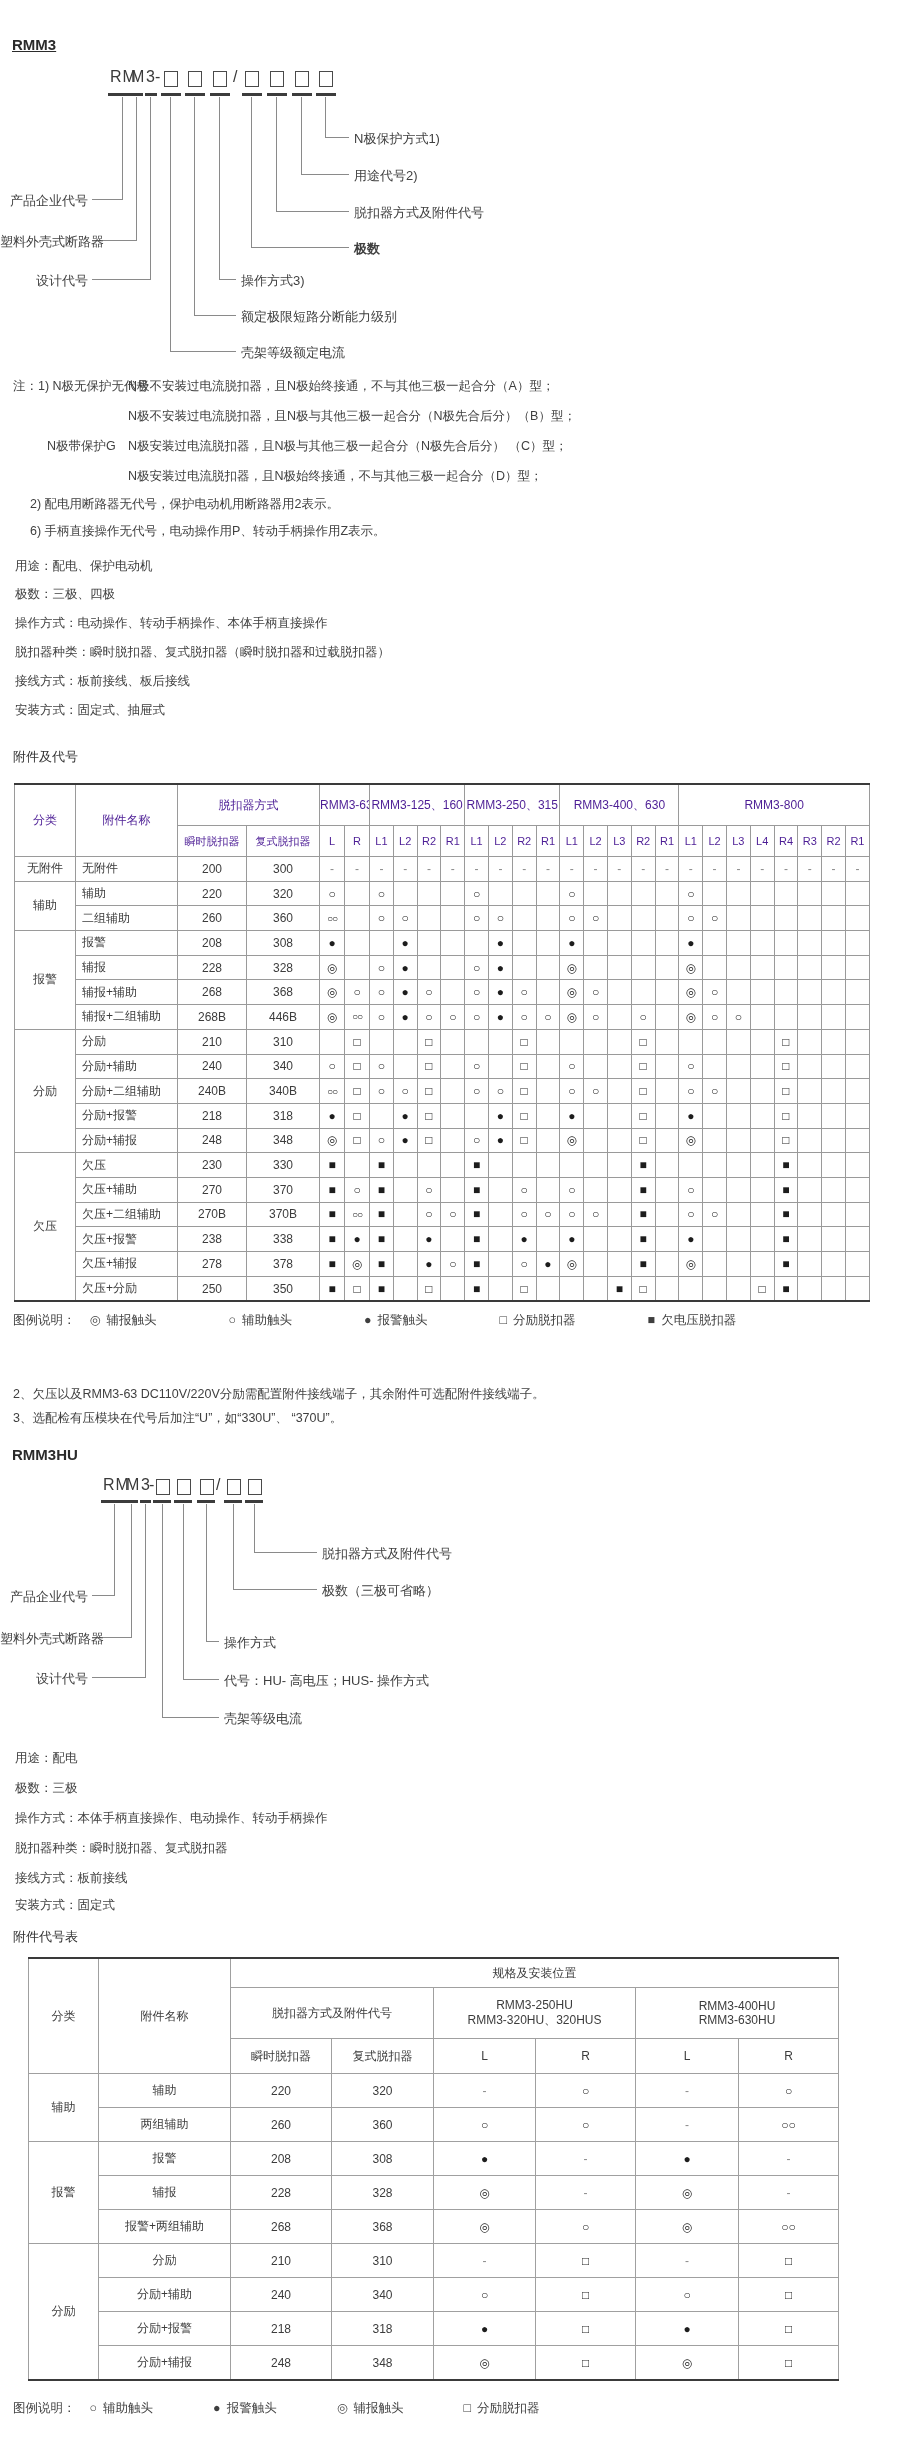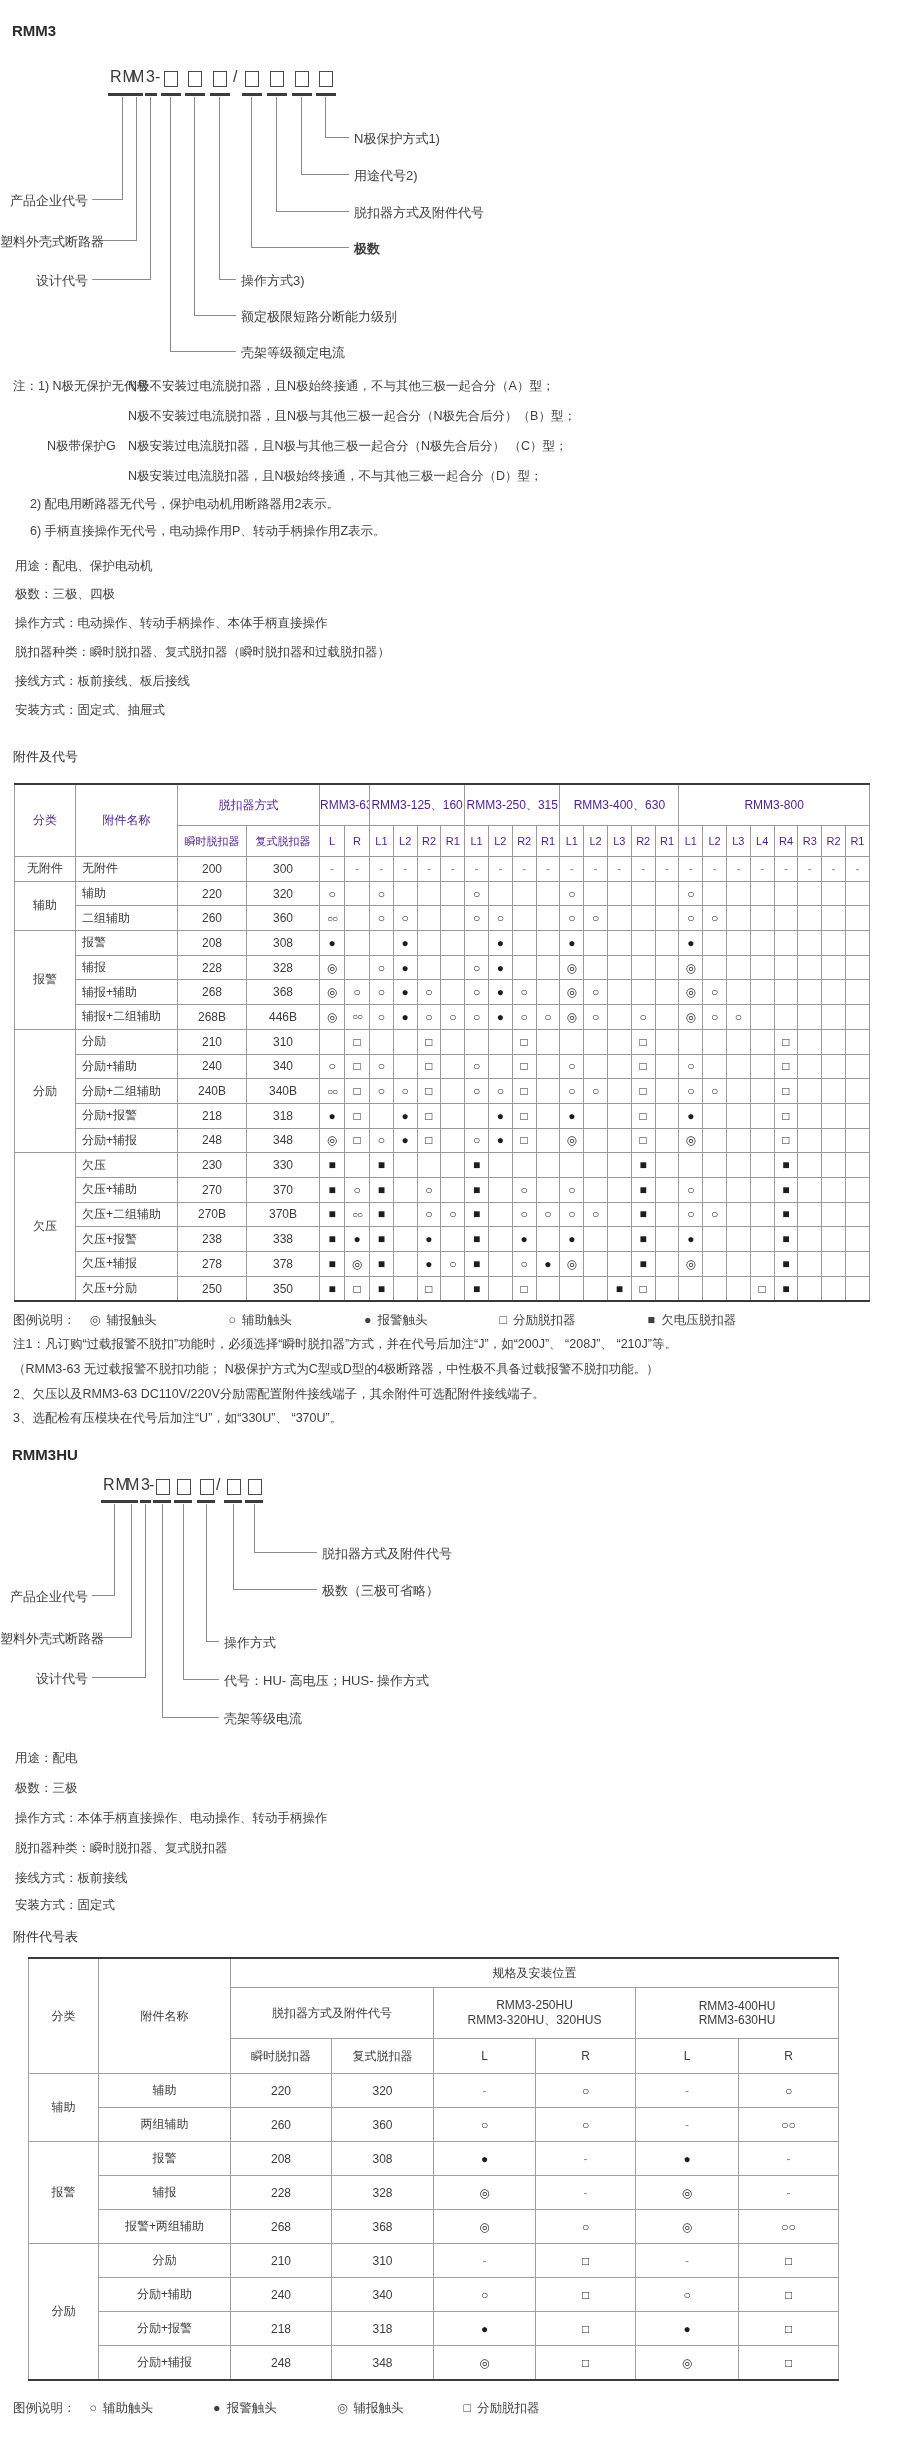--- a/index.html
+++ b/index.html
@@ -43,21 +43,21 @@
   .legend{position:absolute;font-size:12.5px;color:#3f3f3f;white-space:nowrap;display:flex;}
   .legend .lg-label{margin-right:14px;}
   .legend .lg-item{margin-right:0;}
   .lg-sym{margin-right:6px;}
 </style>
 </head>
 <body>
 
 <div id="page">
 
-  <div class="abs sec-title" style="left:12px;top:22px;">RMM3</div>
+  <div class="abs sec-title" style="left:12px;top:36px;text-decoration:underline;">RMM3</div>
 
   <div>
     <span class="code-seg" style="left:110px;top:68px;">RM</span>
     <span class="code-seg" style="left:131px;top:68px;">M</span>
     <span class="code-seg" style="left:146px;top:68px;">3</span>
     <span class="code-seg" style="left:155px;top:68px;">-</span>
     <span class="code-box" style="left:164px;top:71px;"></span>
     <span class="code-box" style="left:188px;top:71px;"></span>
     <span class="code-box" style="left:213px;top:71px;"></span>
     <span class="code-seg" style="left:233px;top:68px;">/</span>
@@ -706,22 +706,20 @@
 
   <div class="legend" style="left:13px;top:1312px;width:850px;">
     <span class="lg-label">图例说明：</span>
     <span class="lg-item" style="margin-right:72px;"><span class="lg-sym">◎</span><span>辅报触头</span></span>
     <span class="lg-item" style="margin-right:72px;"><span class="lg-sym">○</span><span>辅助触头</span></span>
     <span class="lg-item" style="margin-right:72px;"><span class="lg-sym">●</span><span>报警触头</span></span>
     <span class="lg-item" style="margin-right:72px;"><span class="lg-sym">□</span><span>分励脱扣器</span></span>
     <span class="lg-item"><span class="lg-sym">■</span><span>欠电压脱扣器</span></span>
   </div>
 
-  <div class="note" style="left:13px;top:1336px;">注1：凡订购“过载报警不脱扣”功能时，必须选择“瞬时脱扣器”方式，并在代号后加注“J”，如“200J”、 “208J”、 “210J”等。</div>
-  <div class="note" style="left:13px;top:1361px;">（RMM3-63 无过载报警不脱扣功能； N极保护方式为C型或D型的4极断路器，中性极不具备过载报警不脱扣功能。）</div>
   <div class="note" style="left:13px;top:1386px;">2、欠压以及RMM3-63 DC110V/220V分励需配置附件接线端子，其余附件可选配附件接线端子。</div>
   <div class="note" style="left:13px;top:1410px;">3、选配检有压模块在代号后加注“U”，如“330U”、 “370U”。</div>
 
   <div class="abs sec-title" style="left:12px;top:1446px;">RMM3HU</div>
 
   <div>
     <span class="code-seg" style="left:103px;top:1476px;">RM</span>
     <span class="code-seg" style="left:126px;top:1476px;">M</span>
     <span class="code-seg" style="left:141px;top:1476px;">3</span>
     <span class="code-seg" style="left:149px;top:1476px;">-</span>

